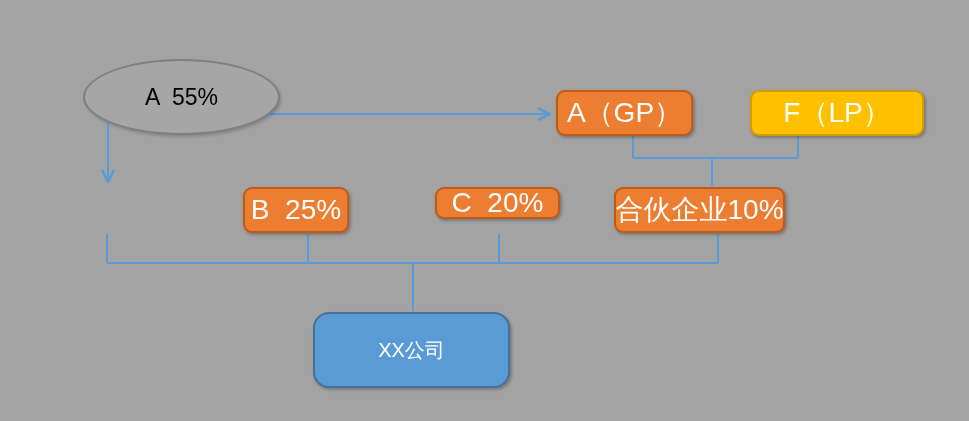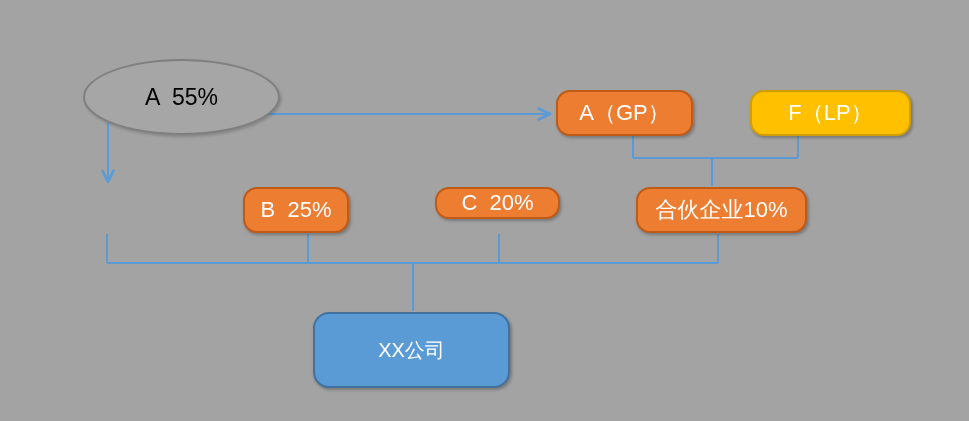--- a/index.html
+++ b/index.html
@@ -24,24 +24,24 @@
     position: absolute;
     display: flex;
     align-items: center;
     justify-content: center;
     box-sizing: border-box;
     white-space: pre;
     line-height: 1;
   }
   .rect {
     border: 2px solid #C05A17;
-    border-radius: 14px;
+    border-radius: 9px;
     background: #ED7D31;
     color: #ffffff;
-    font-size: 22px;
+    font-size: 28px;
     box-shadow: 1.5px 2px 3px rgba(0,0,0,0.25);
   }
   .gold {
     background: #FFC000;
     border-color: #D19E00;
   }
   .ellipse {
     border-radius: 50%;
     background: #A6A6A6;
     border: 2px solid #7F7F7F;
@@ -51,25 +51,25 @@
   }
   .blue {
     background: #5B9BD5;
     border-color: #41719C;
     border-radius: 16px;
     font-size: 20px;
   }
   
   .n-ellipse      { left: 83px;  top: 59px;  width: 197px; height: 76px; }
   .n-agp          { left: 556px; top: 90px;  width: 137px; height: 46px; }
-  .n-flp          { left: 750px; top: 90px;  width: 161px; height: 46px; }
+  .n-flp          { left: 750px; top: 90px;  width: 174px; height: 46px; }
   .n-a45          { left: 48px;  top: 187px; width: 127px; height: 46px; }
   .n-b25          { left: 243px; top: 187px; width: 106px; height: 46px; }
   .n-c20          { left: 435px; top: 187px; width: 125px; height: 32px; }
-  .n-partnership  { left: 636px; top: 187px; width: 171px; height: 46px; }
+  .n-partnership  { left: 614px; top: 187px; width: 171px; height: 46px; }
   .n-company      { left: 313px; top: 312px; width: 197px; height: 76px; }
 </style>
 </head>
 <body>
 
 <div class="canvas">
 
   <svg class="connectors" viewBox="0 0 969 421" xmlns="http://www.w3.org/2000/svg">
     <defs>
       <marker id="arrowhead" viewBox="0 0 10 10" refX="8.5" refY="5" markerWidth="7.5" markerHeight="7.5" orient="auto">

